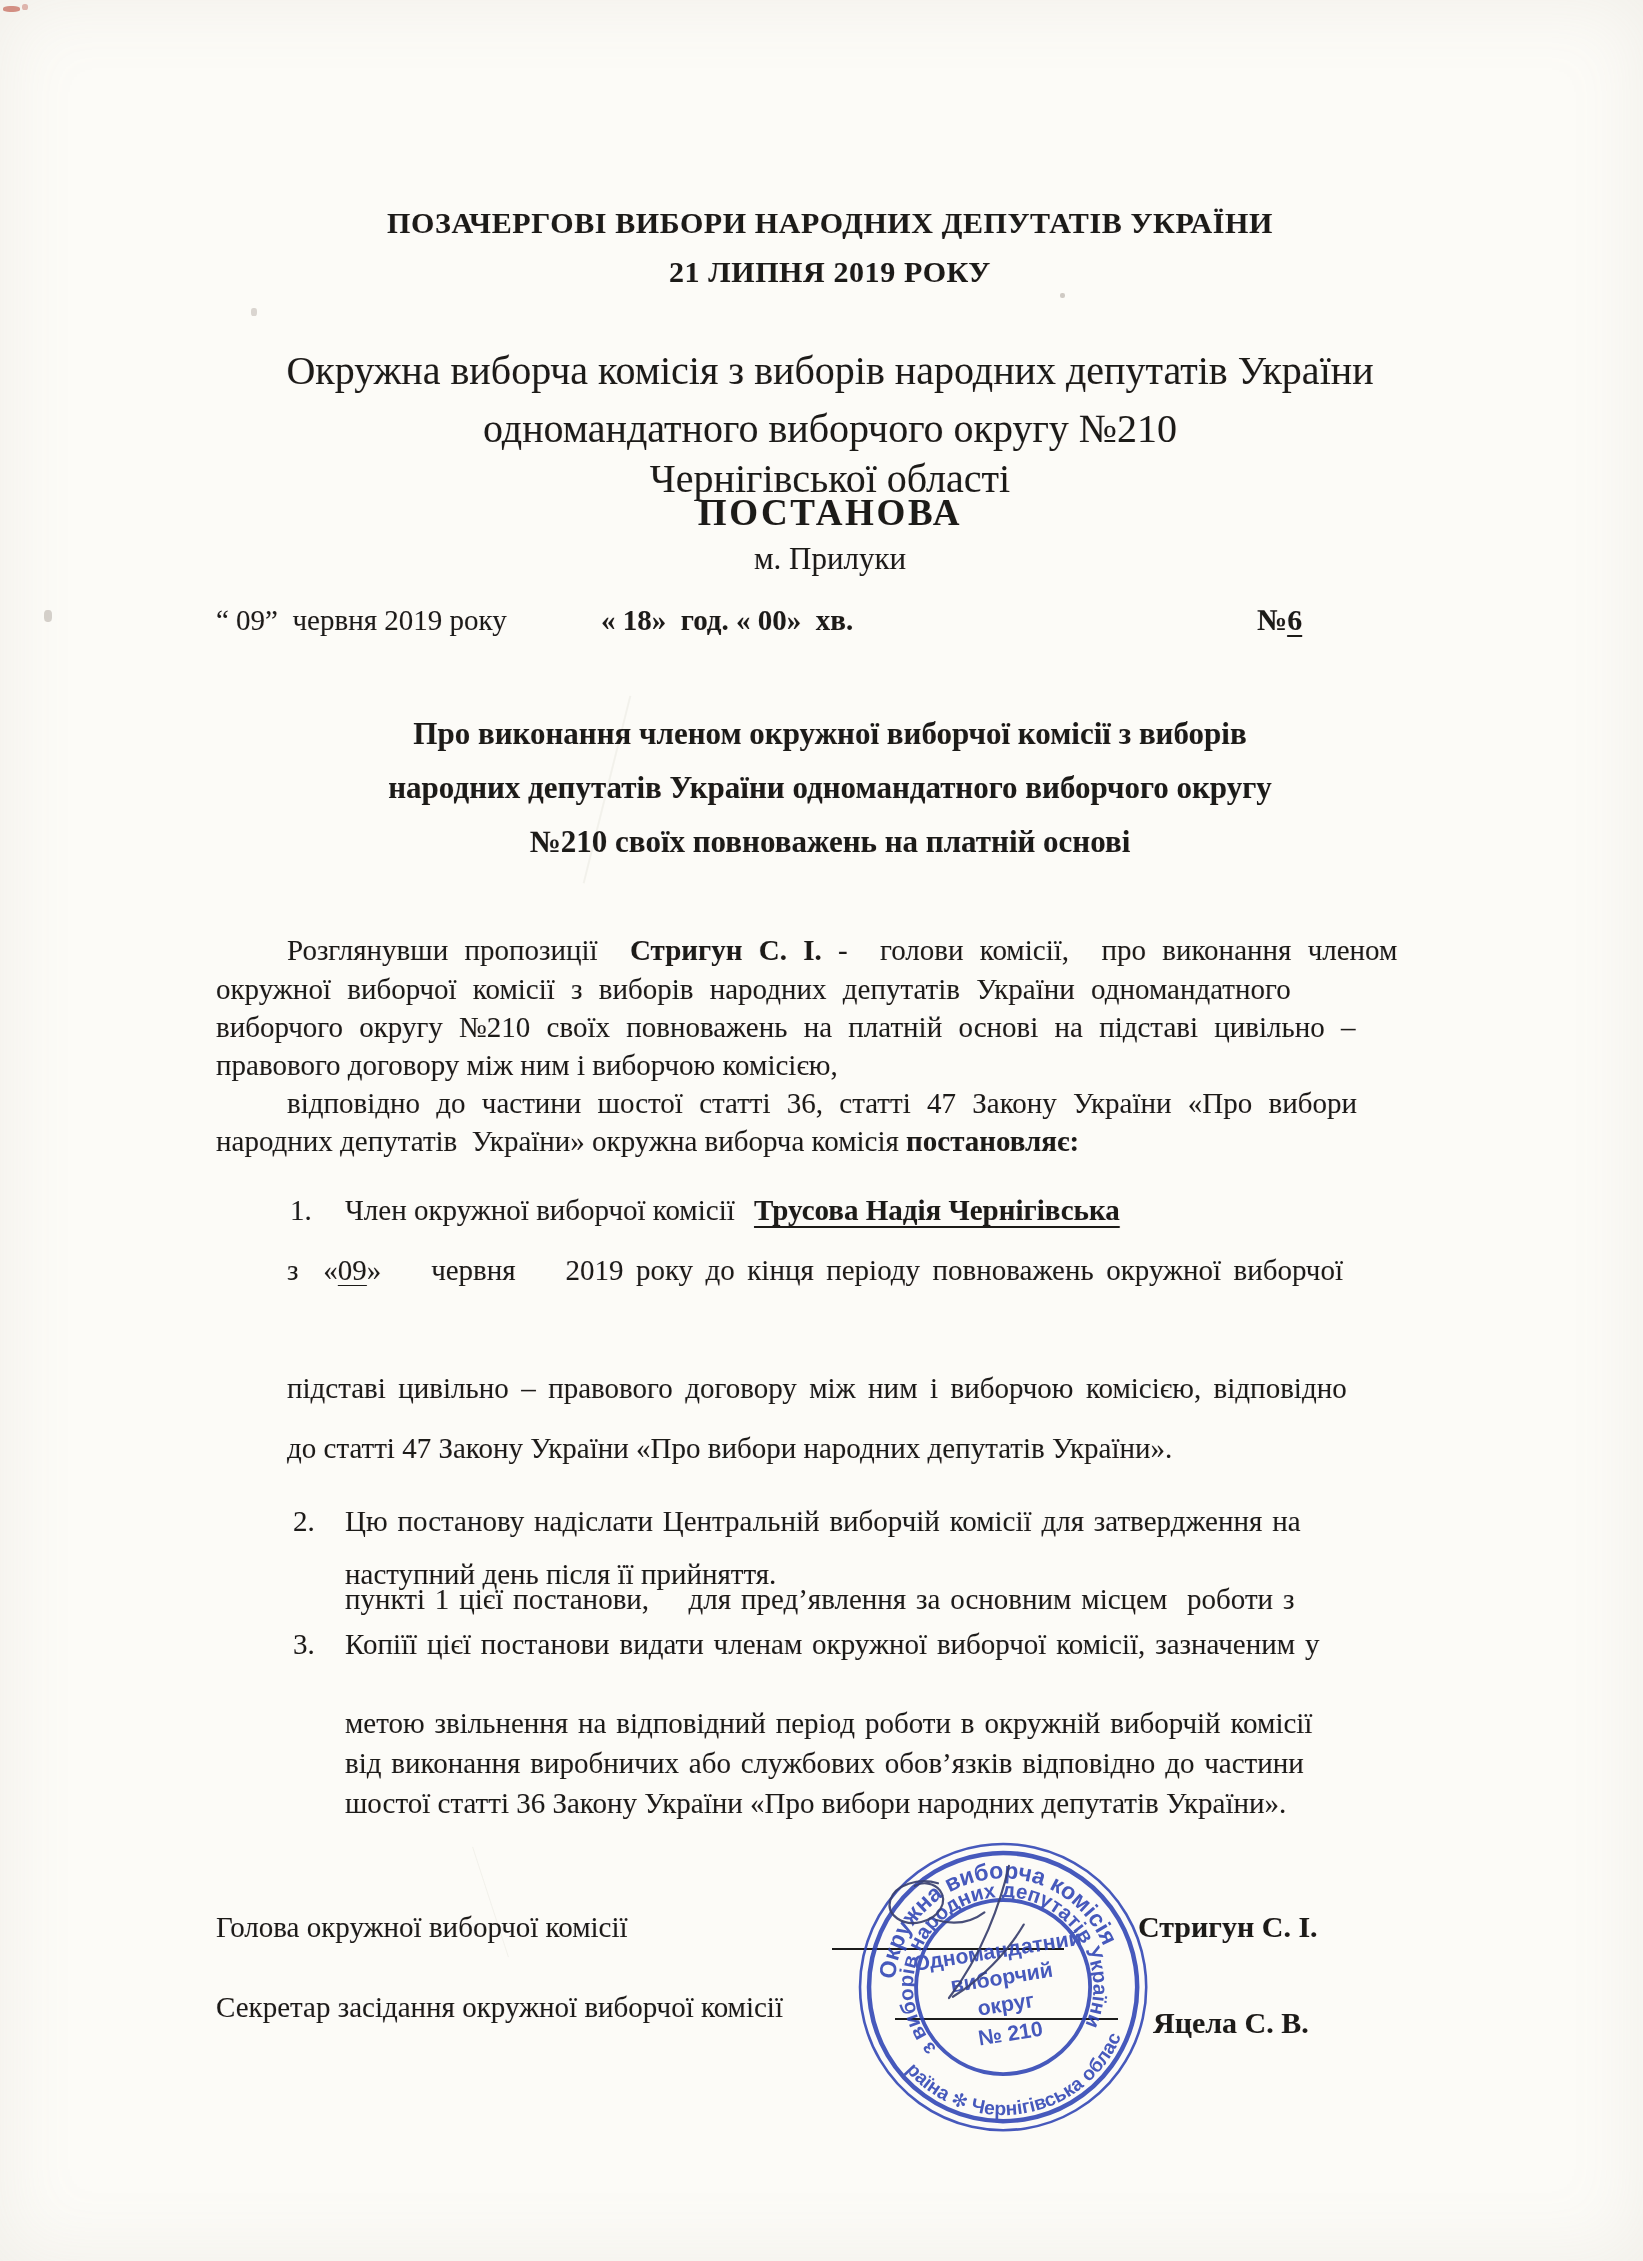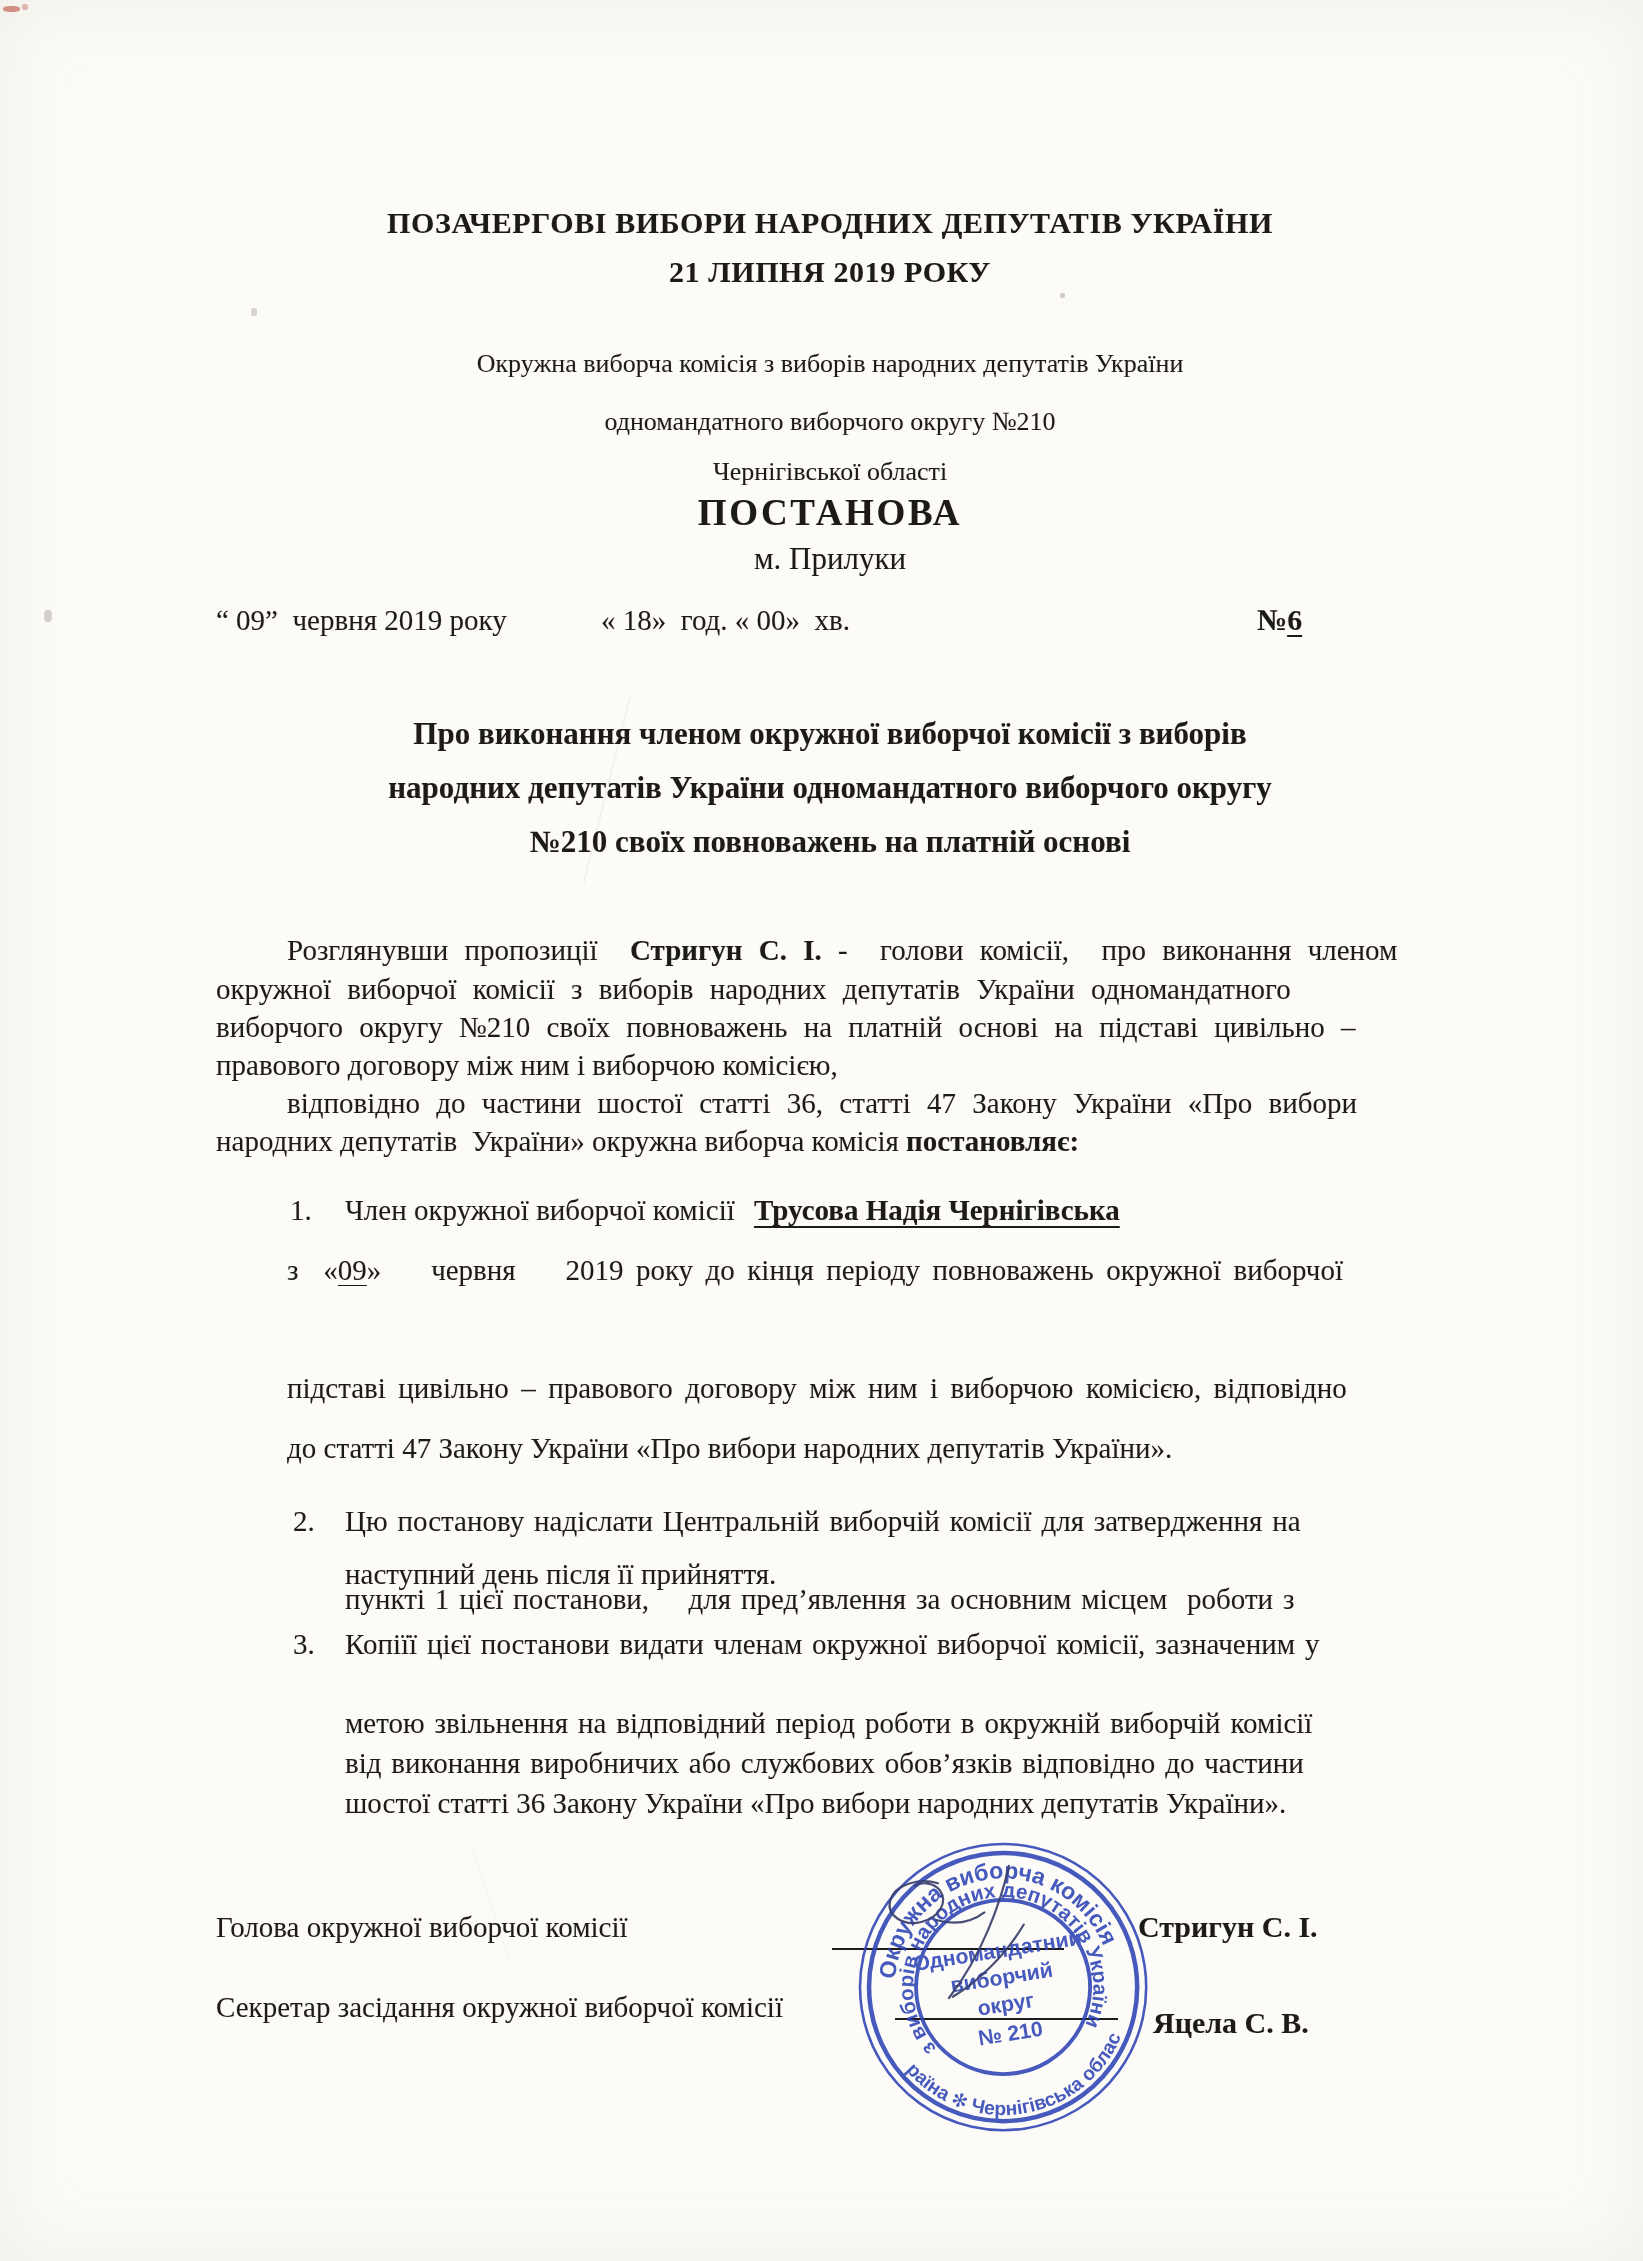--- a/index.html
+++ b/index.html
@@ -4,21 +4,21 @@
 <style>
   html,body{margin:0;padding:0;background:#e8e6e1;}
   .page{position:relative;width:1644px;height:2261px;background:#fcfbf7;overflow:hidden;
         font-family:"Liberation Serif","DejaVu Serif",serif;color:#1c1b18;
         box-shadow:inset 0 0 77px rgba(160,150,130,0.12);}
   .line{position:absolute;white-space:pre;line-height:1;font-size:29px;
         text-shadow:0.6px 0 0 rgba(160,60,60,0.10),-0.6px 0 0 rgba(60,70,160,0.10);}
   .center{left:216px;width:1228px;text-align:center;}
   .b{font-weight:bold;}
   .hdr{font-size:30px;font-weight:bold;letter-spacing:0.6px;}
-  .org{font-size:26px;}
+  .org{font-size:40px;}
   .doctype{font-size:37px;font-weight:bold;letter-spacing:2.6px;}
   .place{font-size:31px;}
   .subj{font-size:31px;font-weight:bold;}
   .ws14{word-spacing:9px;}
   .ws8{word-spacing:5.2px;}
   .ws4{word-spacing:2.6px;}
   .num{display:inline-block;width:55px;}
   .name-u{font-weight:bold;text-decoration:underline;text-decoration-thickness:1.9px;text-underline-offset:5.8px;margin-left:19.3px;}
   .u09{text-decoration:underline;text-decoration-thickness:1.3px;text-underline-offset:4.5px;}
   .docnum{font-size:30px;font-weight:bold;}
@@ -45,21 +45,21 @@
   <div class="line center hdr" style="top:257px;">21 ЛИПНЯ 2019 РОКУ</div>
 
   <div class="line center org" style="top:351px;">Окружна виборча комісія з виборів народних депутатів України</div>
   <div class="line center org" style="top:409px;">одномандатного виборчого округу №210</div>
   <div class="line center org" style="top:459px;">Чернігівської області</div>
 
   <div class="line center doctype" style="top:494px;">ПОСТАНОВА</div>
   <div class="line center place" style="top:543px;">м. Прилуки</div>
 
   <div class="line" style="left:216px;top:606px;">“ 09”  червня 2019 року</div>
-  <div class="line" style="left:601px;top:606px;">« 18»  год. « 00»  хв.</div>
+  <div class="line" style="left:601px;top:606px;font-weight:bold;">« 18»  год. « 00»  хв.</div>
   <div class="line docnum" style="left:1257px;top:605px;"><span>№</span><span class="u6">6</span></div>
 
   <div class="line center subj" style="top:718px;">Про виконання членом окружної виборчої комісії з виборів</div>
   <div class="line center subj" style="top:772px;">народних депутатів України одномандатного виборчого округу</div>
   <div class="line center subj" style="top:826px;">№210 своїх повноважень на платній основі</div>
 
   <div class="line ws14" style="left:287px;top:936px;"><span>Розглянувши пропозиції  </span><span class="b">Стригун С. І.</span><span> -  голови комісії,  про виконання членом</span></div>
   <div class="line ws14" style="left:216px;top:975px;">окружної виборчої комісії з виборів народних депутатів України одномандатного</div>
   <div class="line ws14" style="left:216px;top:1013px;">виборчого округу №210 своїх повноважень на платній основі на підставі цивільно –</div>
   <div class="line" style="left:216px;top:1051px;">правового договору між ним і виборчою комісією,</div>

